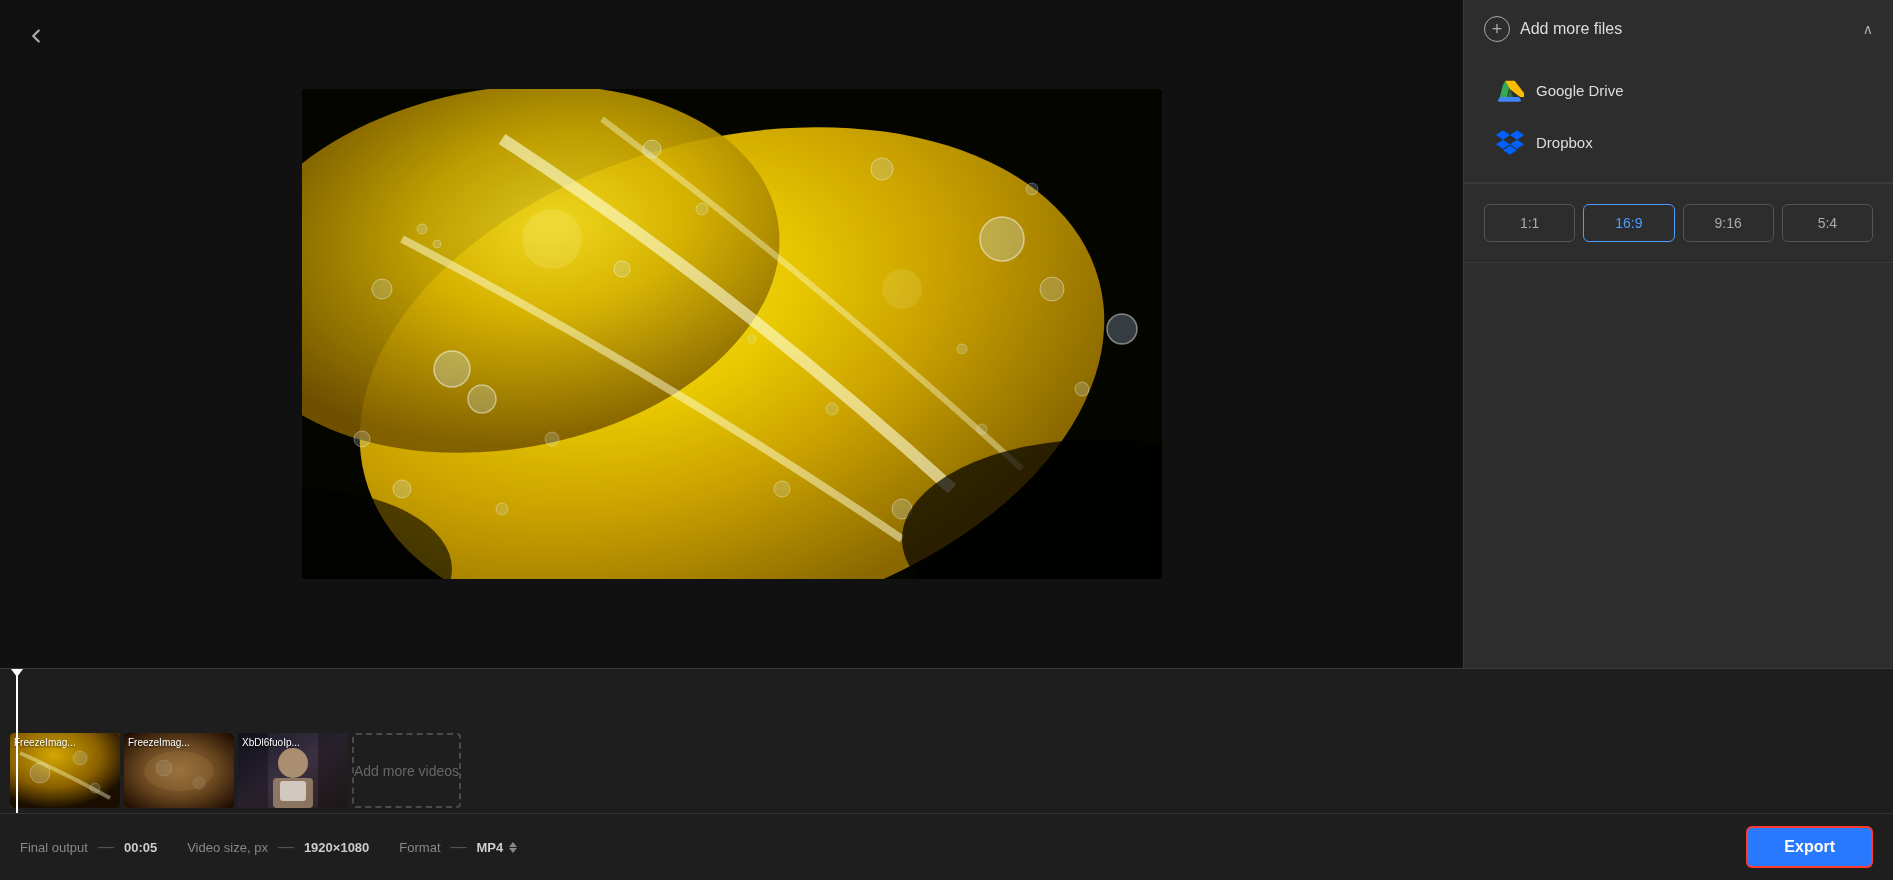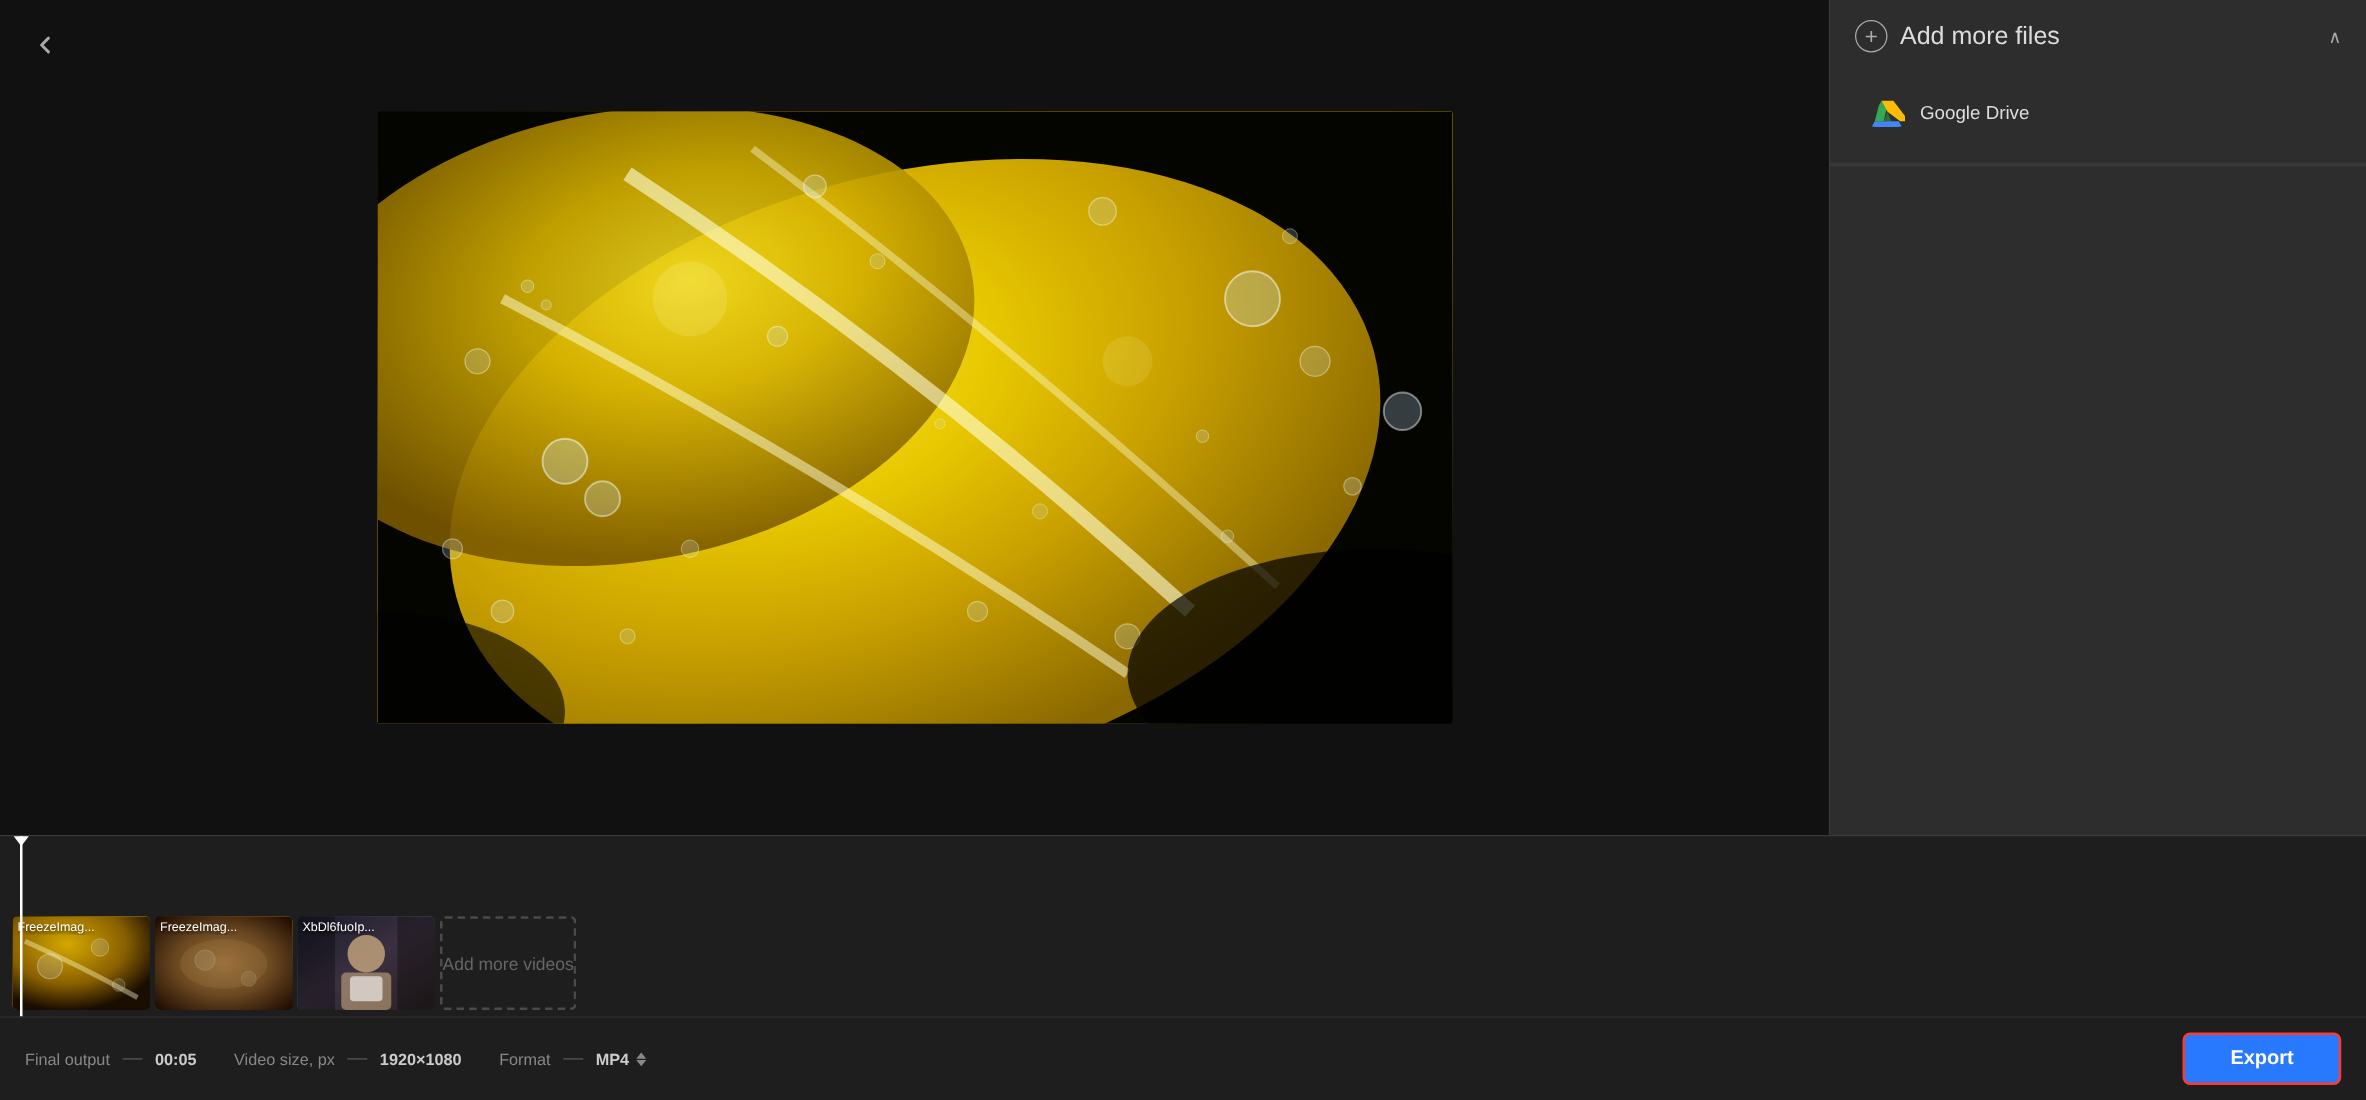--- a/index.html
+++ b/index.html
@@ -105,21 +105,21 @@
       display: flex;
       align-items: center;
       justify-content: center;
       color: #aaa;
       font-size: 18px;
       line-height: 1;
     }
 
     .add-files-label {
       color: #ddd;
-      font-size: 20px;
+      font-size: 16px;
       font-weight: 400;
     }
 
     .chevron-up {
       color: #aaa;
       font-size: 14px;
     }
 
     .cloud-services {
       padding: 8px 20px 16px;
@@ -497,25 +497,43 @@
         <div class="service-item">
           <svg class="gdrive-icon" viewBox="0 0 48 48">
             <path d="M6.6 36l-4 6.9 4 1.1h32.8l4-1.1-4-6.9z" fill="#4285F4"></path>
             <path d="M16 8l-4 6.9L6.6 36h12L24 14.9z" fill="#34A853"></path>
             <path d="M32 8H16L24 22.9 41.4 36h12L32 8z" fill="#FBBC05"></path>
             <polygon points="18.6,36 29.4,36 24,22.9" fill="#34A853" opacity="0.5"></polygon>
           </svg>
           <span class="service-label">Google Drive</span>
         </div>
 
+        <div class="service-item">
+          <svg class="dropbox-icon" viewBox="0 0 48 48">
+            <path d="M12 4L0 12l12 8 12-8z" fill="#0061FF"></path>
+            <path d="M36 4L24 12l12 8 12-8z" fill="#0061FF"></path>
+            <path d="M0 28l12 8 12-8-12-8z" fill="#0061FF"></path>
+            <path d="M24 28l12 8 12-8-12-8z" fill="#0061FF"></path>
+            <path d="M12 38l12-8 12 8-12 8z" fill="#0061FF"></path>
+          </svg>
+          <span class="service-label">Dropbox</span>
+        </div>
       </div>
     </div>
 
     <div class="sidebar-divider"></div>
 
+    <div class="aspect-ratio-section">
+      <div class="ratio-buttons">
+        <button class="ratio-btn">1:1</button>
+        <button class="ratio-btn active">16:9</button>
+        <button class="ratio-btn">9:16</button>
+        <button class="ratio-btn">5:4</button>
+      </div>
+    </div>
 
     <div class="sidebar-divider"></div>
 
 
     <div class="sidebar-spacer"></div>
 
   </div>
 </div>
 
 <div class="timeline-area">

